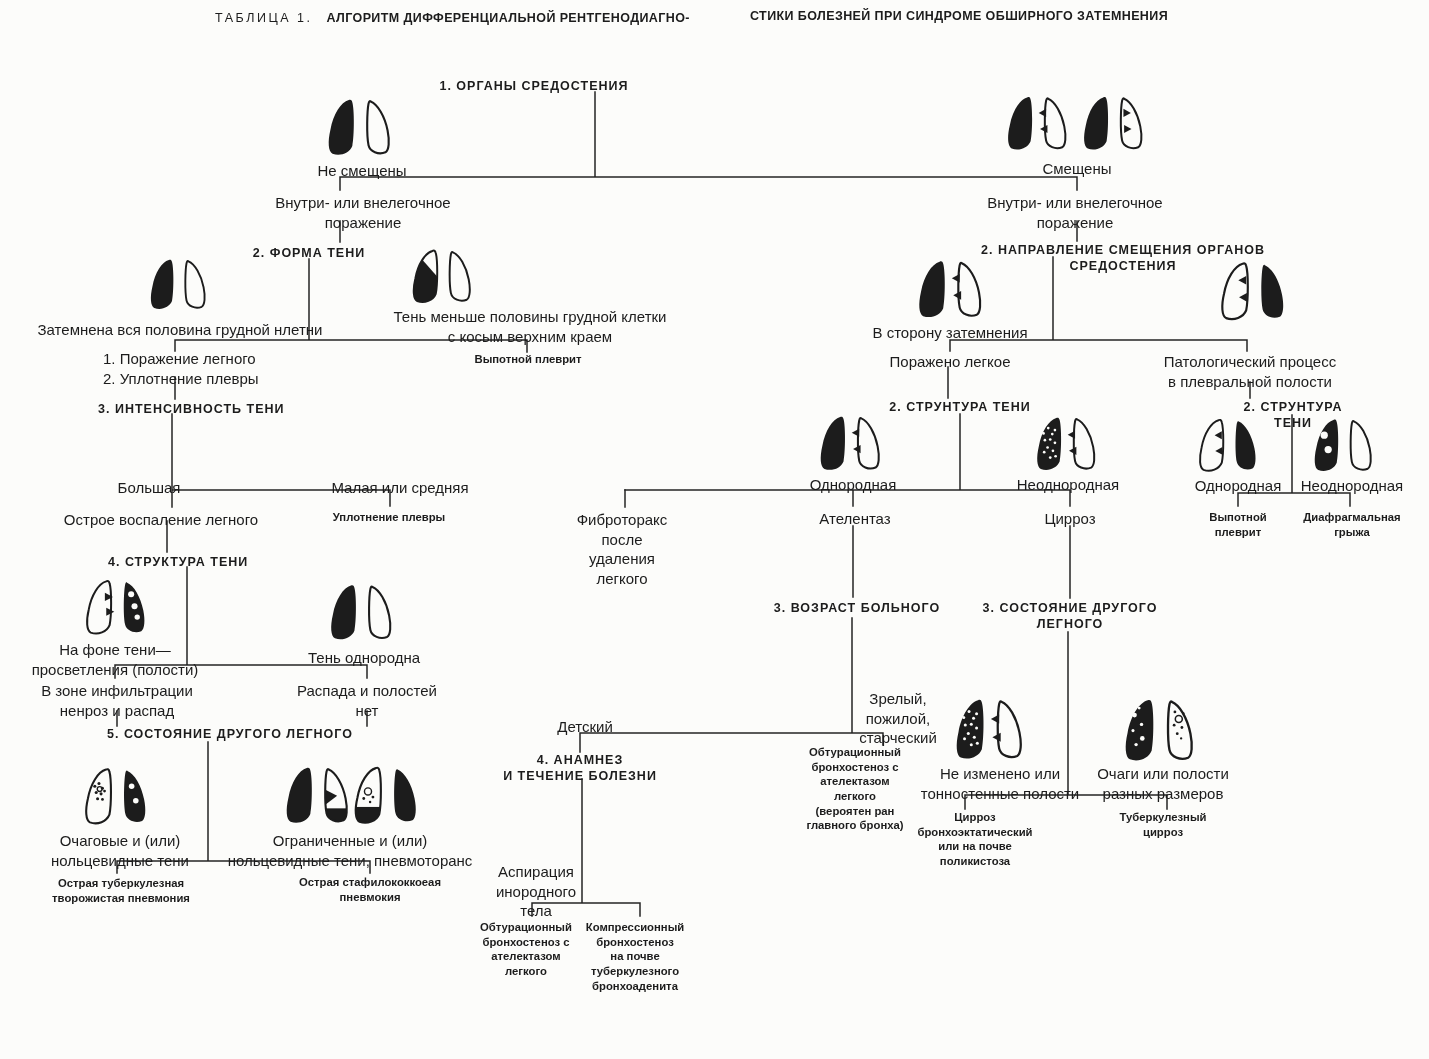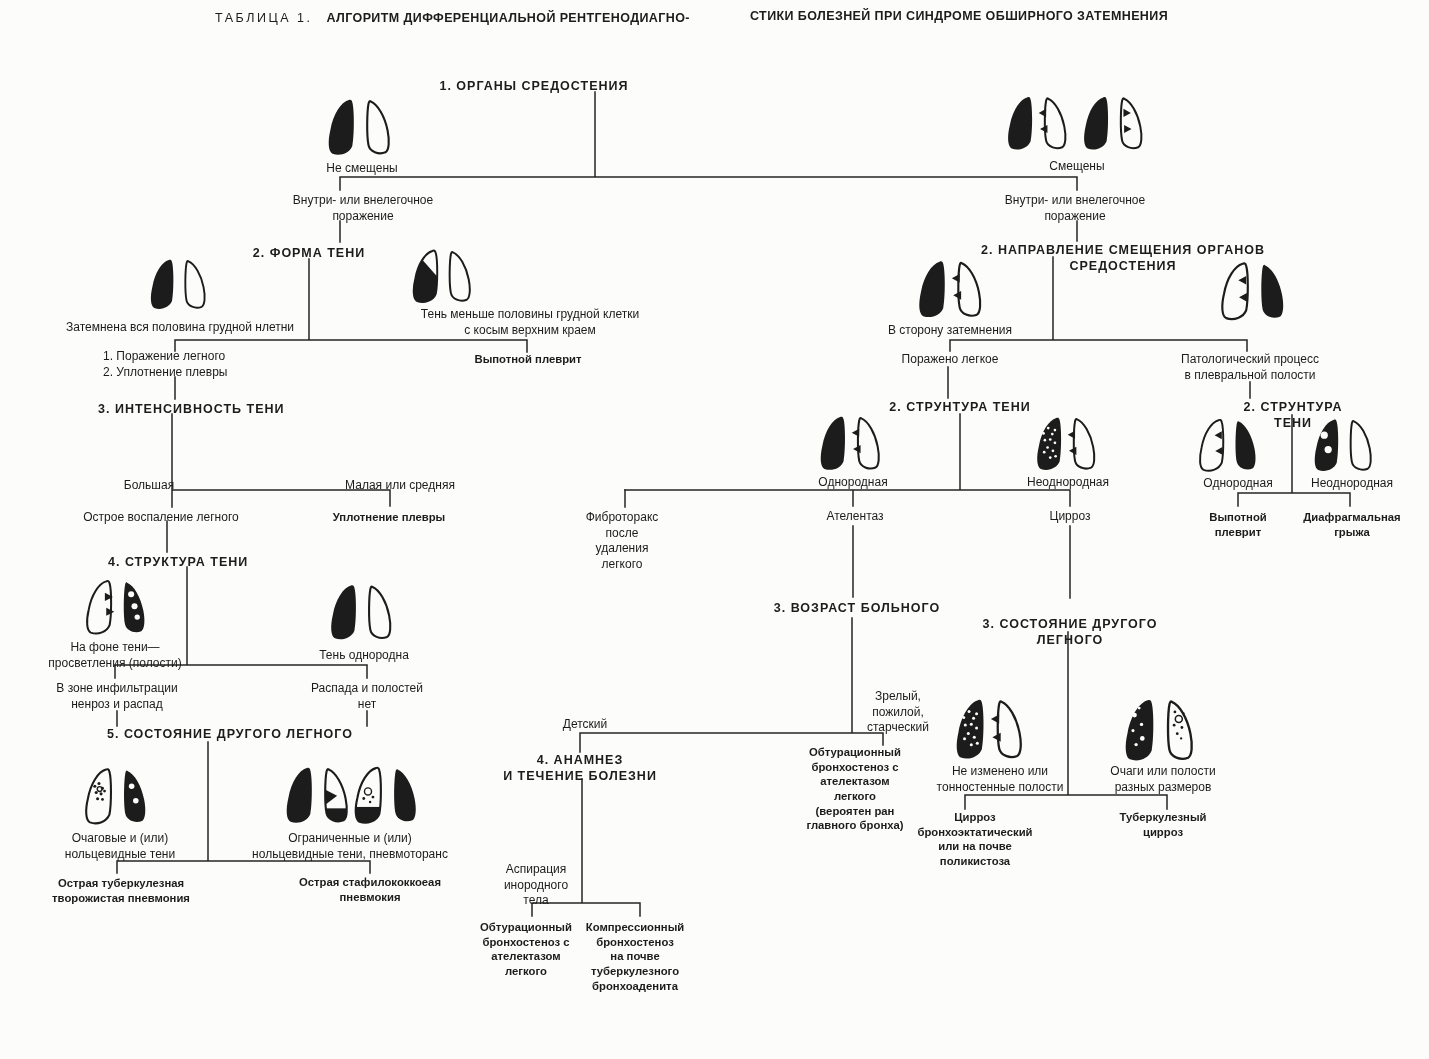--- a/index.html
+++ b/index.html
@@ -1,20 +1,20 @@
 <!DOCTYPE html>
 <html><head>
 <meta charset="utf-8">
 <style>
   html,body{margin:0;padding:0;background:#ffffff;}
   #canvas{
     position:relative;width:1429px;height:1059px;background:#fcfcfa;overflow:hidden;
     font-family:"Liberation Sans",sans-serif;color:#1c1c1c;
   }
-  .t{position:absolute;font-size:12px;line-height:1.3;white-space:pre-line;color:#1c1c1c;}
+  .t{position:absolute;font-size:15px;line-height:1.3;white-space:pre-line;color:#1c1c1c;}
   .c{transform:translateX(-50%);text-align:center;}
   .l{text-align:left;}
   .h{font-weight:bold;font-size:12.5px;letter-spacing:1px;}
   .i{font-weight:bold;font-size:11.3px;}
   .ttl{font-size:12.5px;white-space:nowrap;text-align:center;}
   .tbold{font-weight:bold;letter-spacing:0.4px;}
   .tlab{letter-spacing:2.5px;margin-right:14px;font-weight:normal;}
   svg.wires{position:absolute;left:0;top:0;pointer-events:none;}
   svg.lp{position:absolute;overflow:visible;}
   .ink{fill:#1c1c1c;}
@@ -299,21 +299,21 @@
   <svg class="lp" viewBox="0 0 95 85" style="left:1310px;top:418px;width:66px;height:56px">
       <use href="#v-black-holes"></use>
     </svg>
   <div class="t c" style="left:1352px;top:476px">Неоднородная</div>
   <div class="t i c" style="left:1238px;top:510px">Выпотной
 плеврит</div>
   <div class="t i c" style="left:1352px;top:510px">Диафрагмальная
 грыжа</div>
 
   <div class="t h c" style="left:857px;top:600px">3. ВОЗРАСТ БОЛЬНОГО</div>
-  <div class="t h c" style="left:1070px;top:616px">3. СОСТОЯНИЕ ДРУГОГО
+  <div class="t h c" style="left:1070px;top:600px">3. СОСТОЯНИЕ ДРУГОГО
 ЛЕГНОГО</div>
   <div class="t c" style="left:898px;top:689px">Зрелый,
 пожилой,
 старческий</div>
   <div class="t i c" style="left:855px;top:745px">Обтурационный
 бронхостеноз с
 ателектазом
 легкого
 (вероятен ран
 главного бронха)</div>

